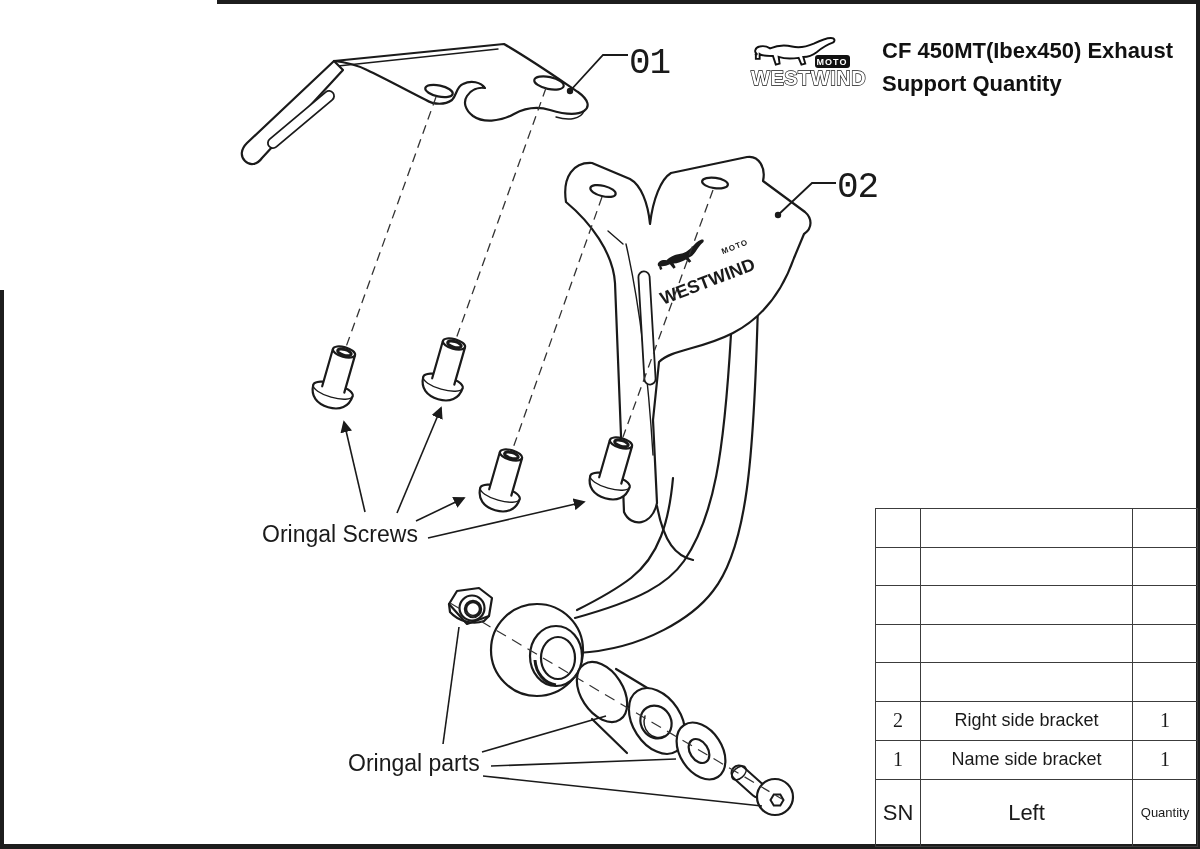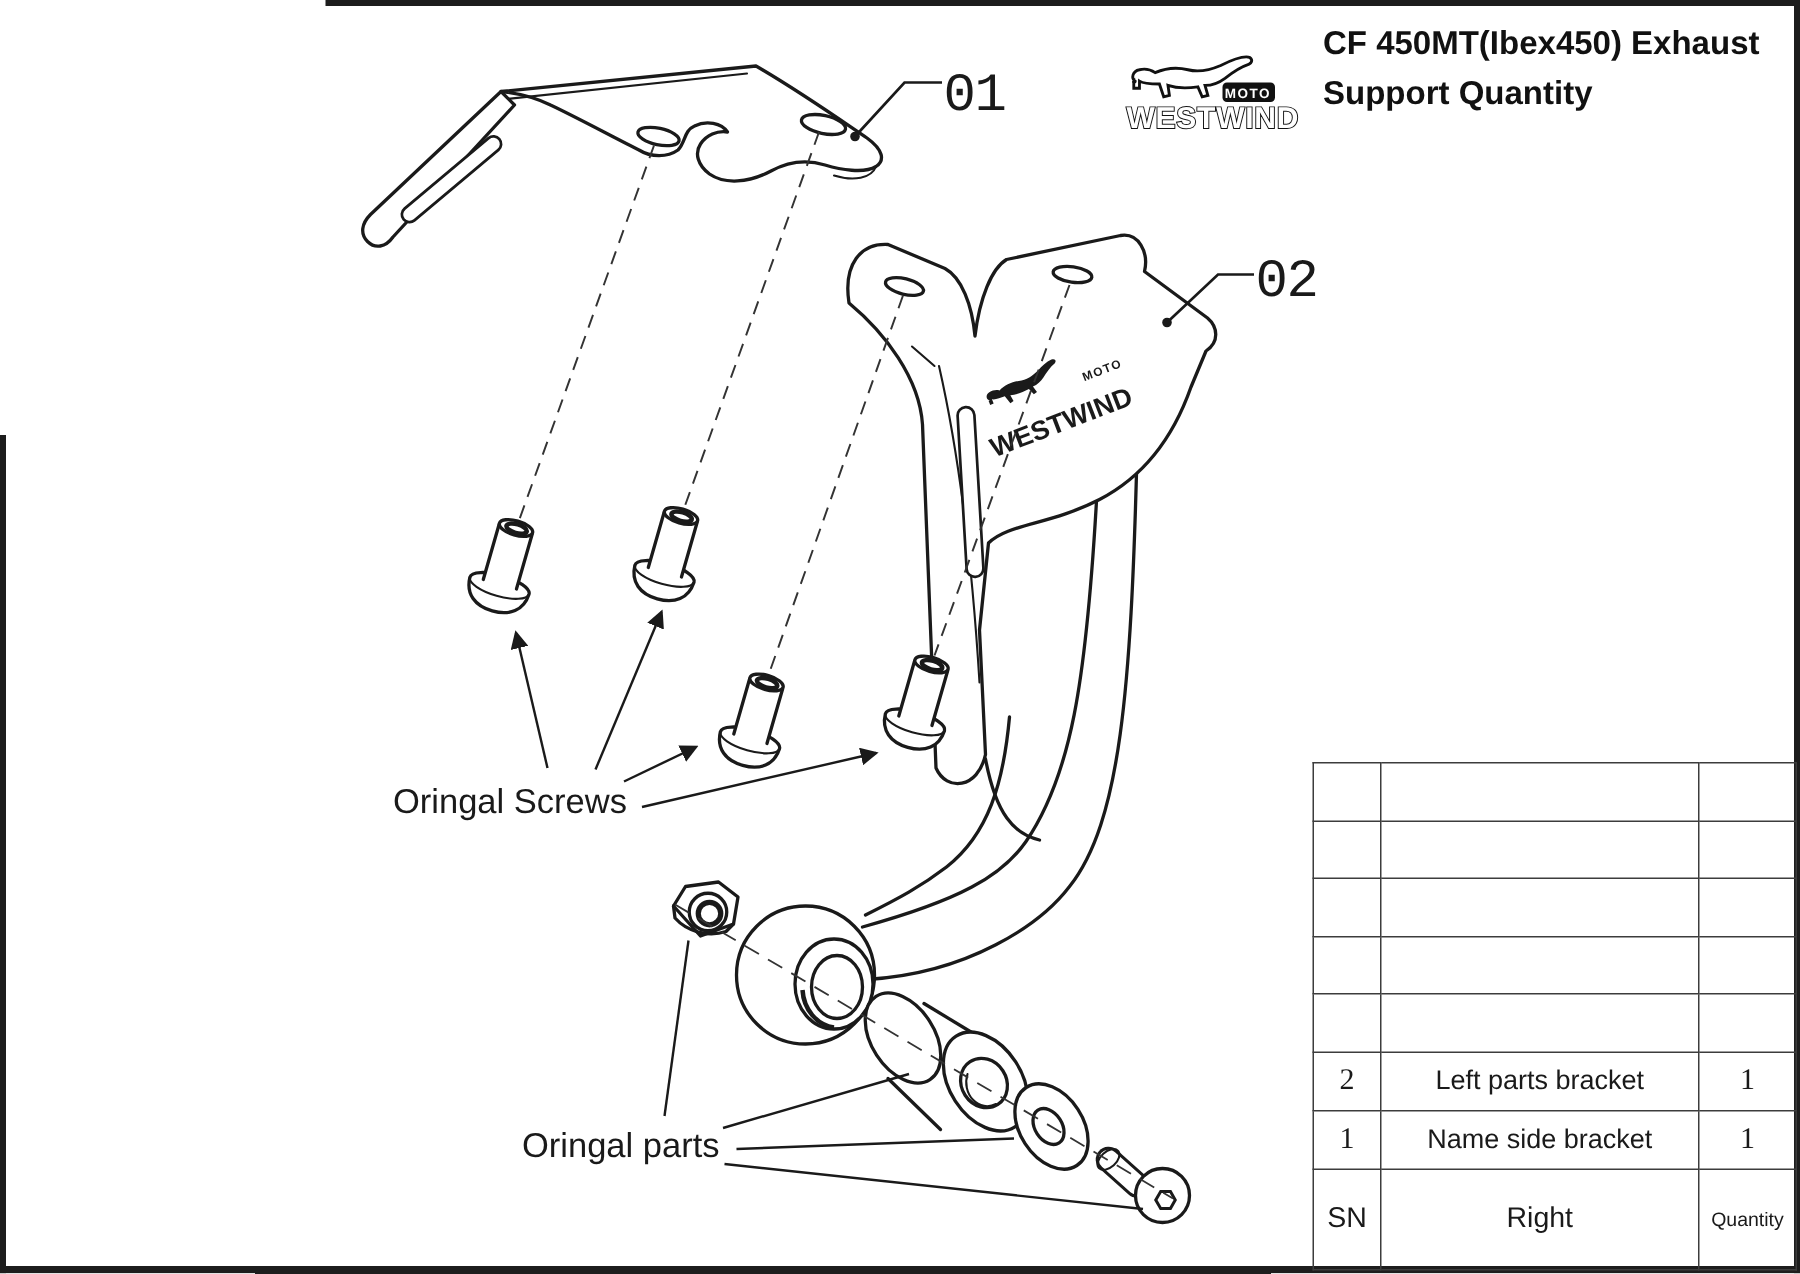--- a/index.html
+++ b/index.html
@@ -5,21 +5,21 @@
   html,body{margin:0;padding:0;background:#ffffff;}
   .canvas{position:relative;width:1200px;height:849px;background:#ffffff;overflow:hidden;
           font-family:"Liberation Sans",sans-serif;color:#1a1a1a;}
   
   .frame{position:absolute;background:#1d1d1d;}
   .frame-top{left:217px;top:0;width:983px;height:4px;}
   .frame-right{right:0;top:0;width:4px;height:849px;}
   .frame-bottom{left:0;bottom:0;width:1200px;height:5px;}
   .frame-left{left:0;top:290px;width:4px;height:559px;}
   
-  .title-block{position:absolute;left:882px;top:12px;font-weight:bold;font-size:22px;
+  .title-block{position:absolute;left:882px;top:34px;font-weight:bold;font-size:22px;
                line-height:33px;color:#111;letter-spacing:0;}
   
   svg.drawing{position:absolute;left:0;top:0;}
   .ln{fill:#ffffff;stroke:#1a1a1a;stroke-width:2.2;stroke-linejoin:round;stroke-linecap:round;}
   .st{fill:none;stroke:#1a1a1a;stroke-width:2.2;stroke-linejoin:round;stroke-linecap:round;}
   .thin{fill:none;stroke:#1a1a1a;stroke-width:1.4;stroke-linecap:round;}
   .dash{fill:none;stroke:#333;stroke-width:1.3;stroke-dasharray:9 6;}
   .cl{fill:none;stroke:#333;stroke-width:1.2;stroke-dasharray:11 7;}
   .leader{fill:none;stroke:#1a1a1a;stroke-width:1.6;}
   .anno{font-family:"Liberation Sans",sans-serif;font-size:23px;fill:#1a1a1a;}
@@ -28,21 +28,21 @@
     fill:#ffffff;stroke:#111;stroke-width:1.3px;paint-order:stroke;letter-spacing:.5px;}
   .logo-solid-text{font-family:"Liberation Sans",sans-serif;font-weight:800;font-size:18px;fill:#1a1a1a;}
   .moto-small{font-family:"Liberation Sans",sans-serif;font-weight:bold;font-size:9px;fill:#fff;letter-spacing:1px;}
   .moto-dark{font-family:"Liberation Sans",sans-serif;font-weight:bold;font-size:8px;fill:#1a1a1a;letter-spacing:1px;}
   
   .bom{position:absolute;left:875px;top:508px;width:322px;height:339px;border-collapse:collapse;
        table-layout:fixed;background:transparent;}
   .bom td{border:1px solid #3c3c3c;text-align:center;vertical-align:middle;padding:0;
           font-family:"Liberation Sans",sans-serif;font-size:18px;color:#1a1a1a;}
   .bom .num{font-family:"Liberation Serif",serif;font-size:20px;}
-  .bom .hdr{font-size:19px;}
+  .bom .hdr{font-size:22px;}
   .bom .hdr-q{font-size:13px;}
   .bom tr.empty td{height:37.6px;}
   .bom tr.data td{height:38px;}
 </style>
 </head>
 <body>
 
 <div class="canvas">
 
   <div class="frame frame-top"></div>
@@ -260,29 +260,29 @@
           <td></td>
           <td></td>
         </tr>
     <tr class="empty">
           <td></td>
           <td></td>
           <td></td>
         </tr>
     <tr class="data">
       <td class="num">2</td>
-      <td>Left parts bracket</td>
+      <td>Right side bracket</td>
       <td class="num">1</td>
     </tr>
     <tr class="data">
       <td class="num">1</td>
       <td>Name side bracket</td>
       <td class="num">1</td>
     </tr>
     <tr>
       <td class="hdr">SN</td>
-      <td class="hdr">Right</td>
+      <td class="hdr">Left</td>
       <td class="hdr-q">Quantity</td>
     </tr>
   </tbody>
     </table>
 
 </div>
 
 </body></html>

